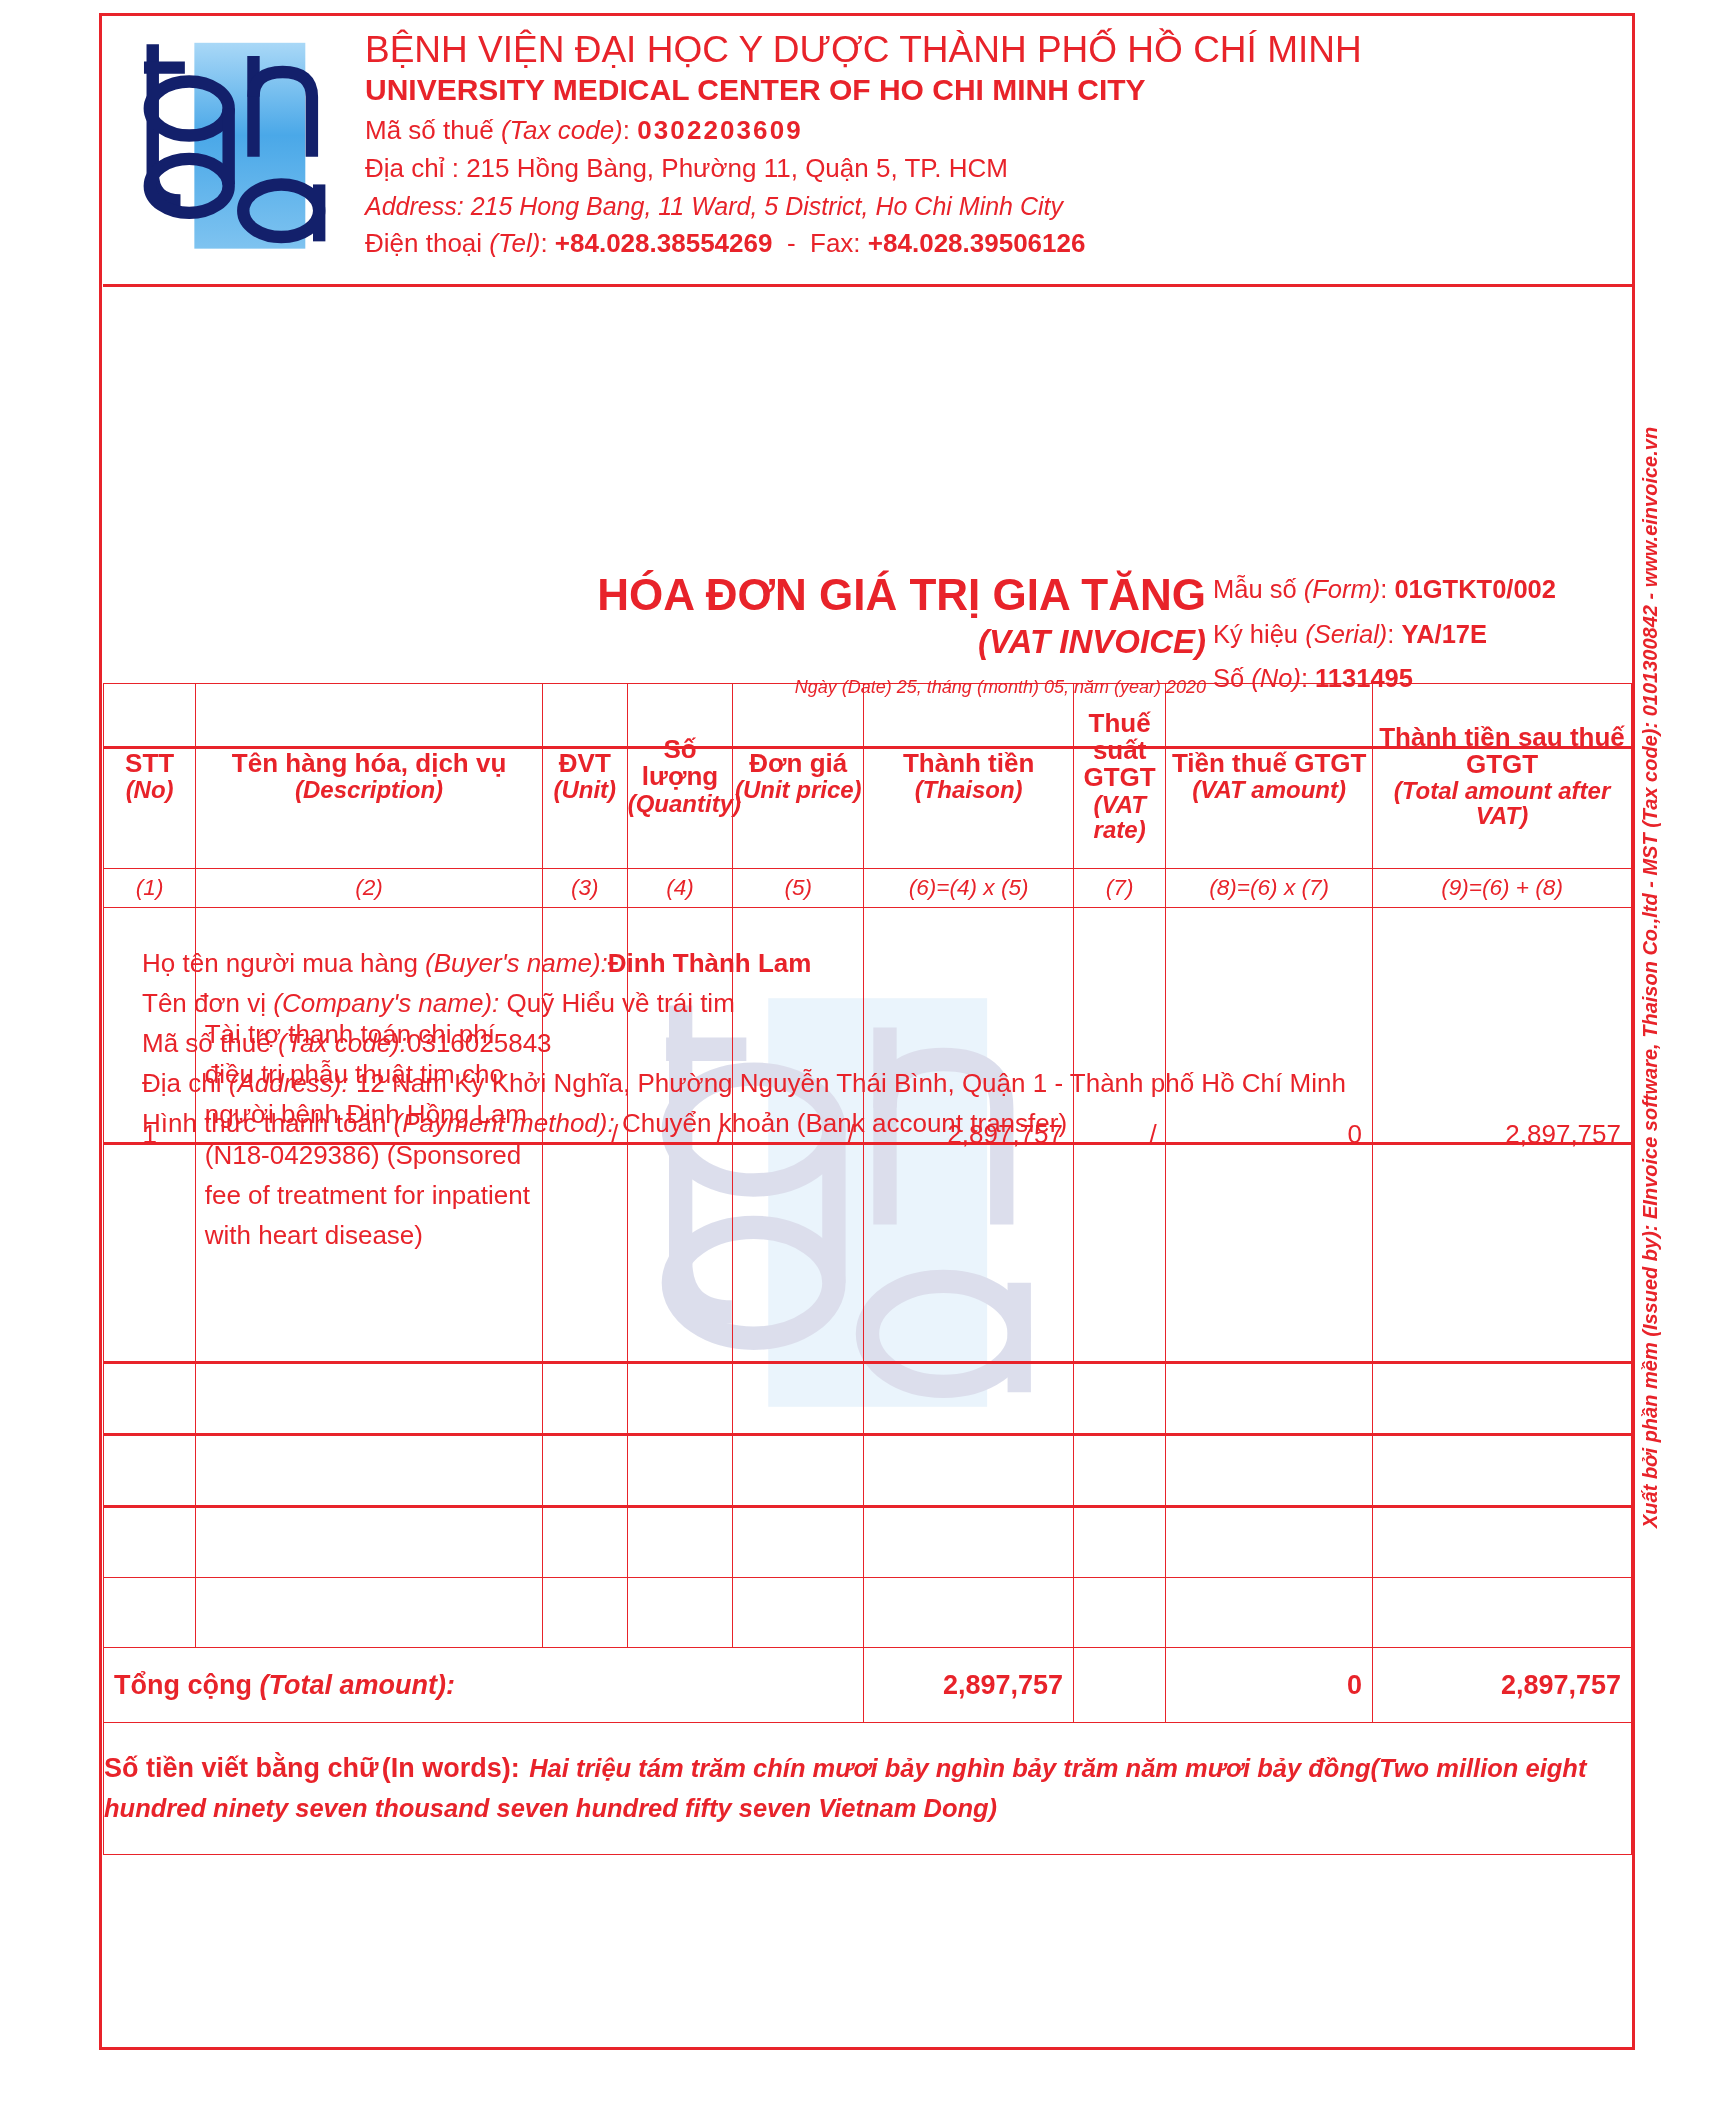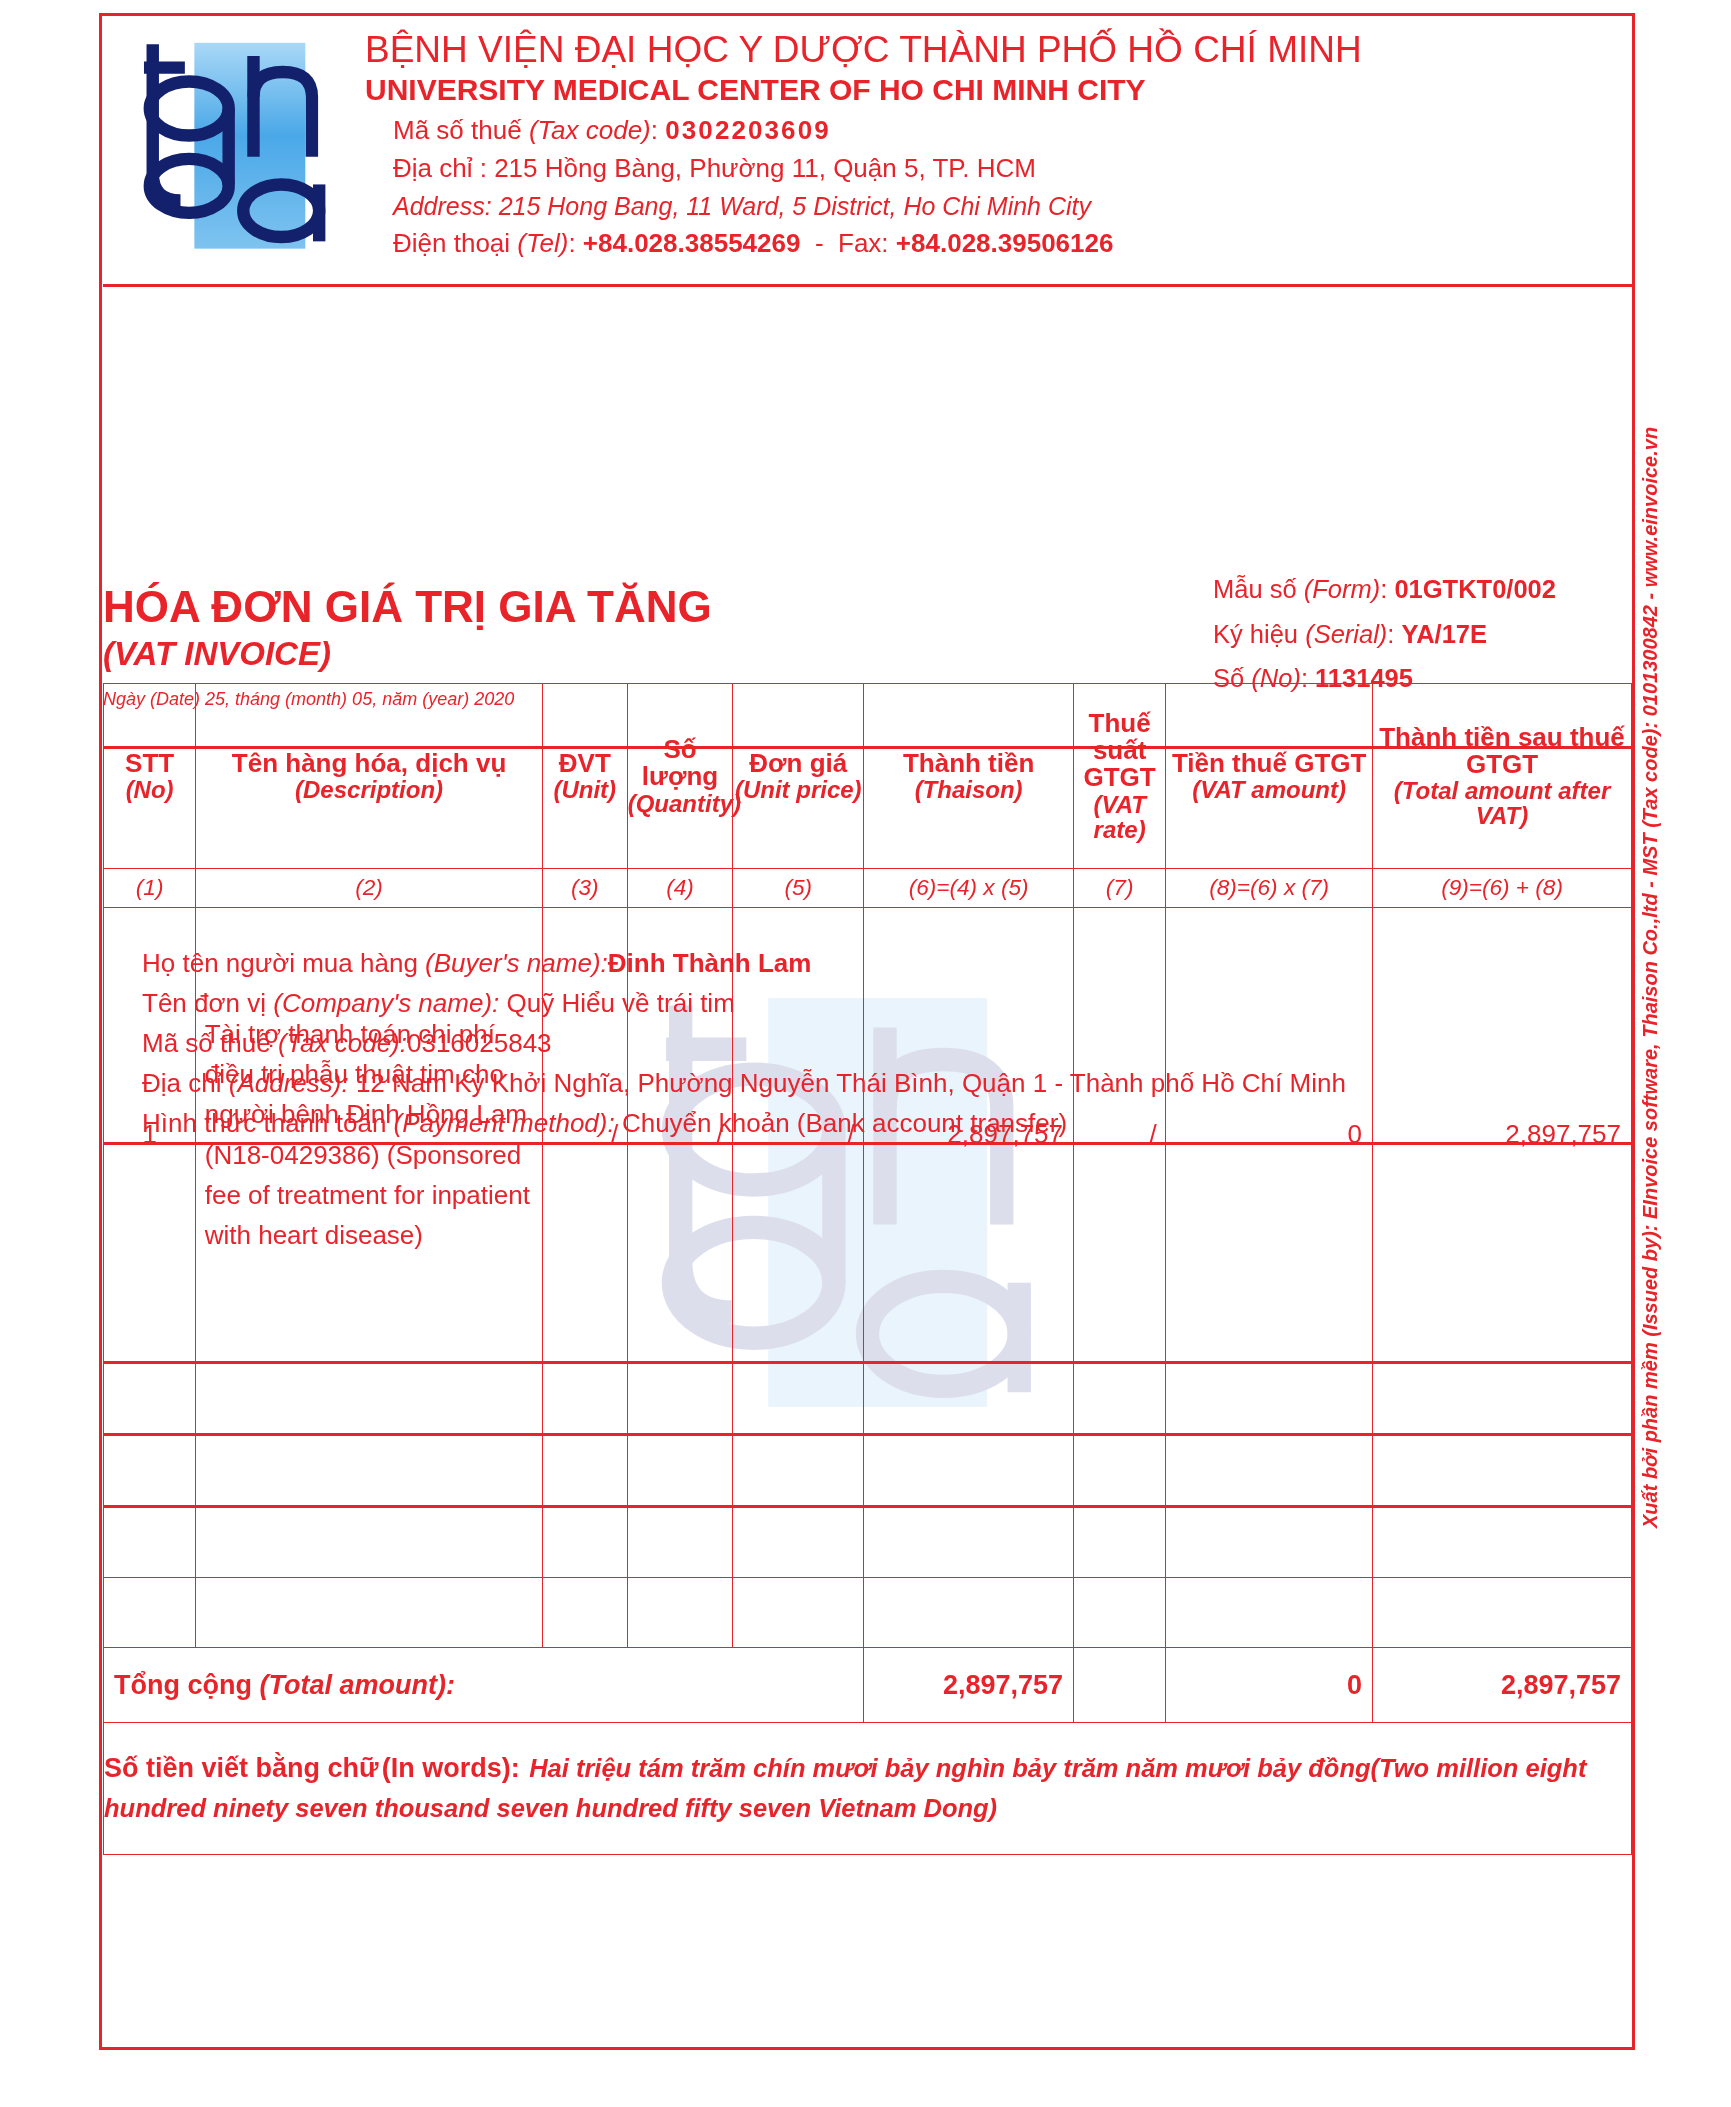--- a/index.html
+++ b/index.html
@@ -76,44 +76,43 @@
     line-height: 1.15;
     white-space: nowrap;
     margin-top: 2.8px;
   }
   .org-row {
     font-size: 26px;
     color: #e8232a;
     margin-top: 7px;
     white-space: nowrap;
     line-height: 1.2;
-    margin-left: 28px;
   }
   .org-row .it { font-style: italic; }
   .org-row .bold { font-weight: bold; letter-spacing: 2.1px; }
   .org-row.addr-vn { font-size: 26px; }
   .org-row.addr-en { font-style: italic; font-size: 25px; }
   .org-row.tel .tel-num { font-weight: bold; }
 
   
   .title-band {
     position: absolute;
     left: 103px;
     top: 287px;
     width: 1529px;
     height: 191px;
     border-bottom: 3.5px solid #e8232a;
     box-sizing: border-box;
   }
   .title-left {
     position: absolute;
     left: 0;
-    top: 12px;
+    top: 0;
     width: 1103px;
-    text-align: left;
+    text-align: right;
     padding-top: 12.7px;
   }
   .inv-title {
     font-size: 44px;
     font-weight: bold;
     color: #e8232a;
     line-height: 1.1;
   }
   .inv-subtitle {
     font-size: 33px;

